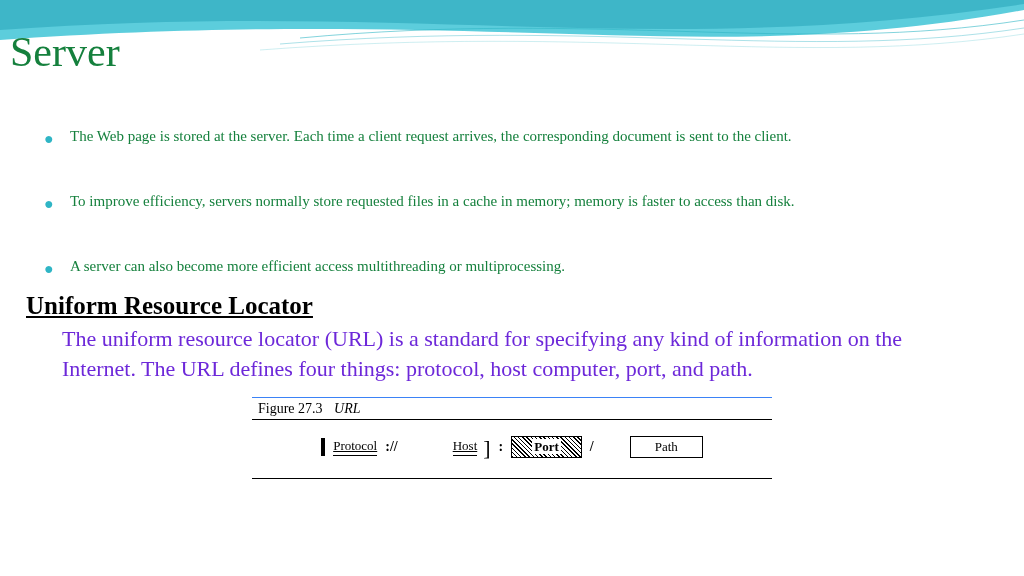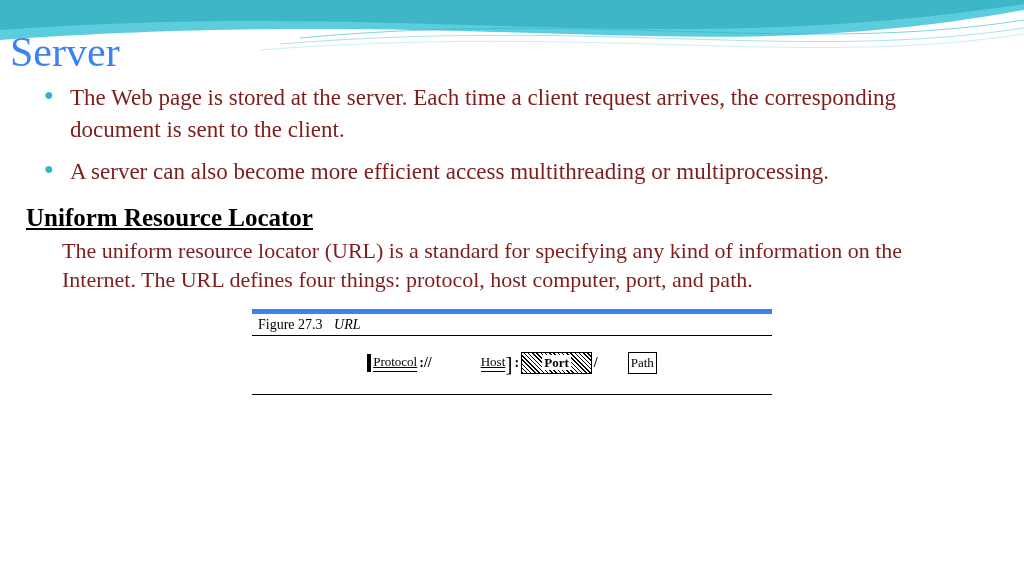--- a/index.html
+++ b/index.html
@@ -16,105 +16,107 @@
     top: 0; left: 0;
     width: 1024px;
     height: 80px;
     z-index: 0;
   }
   .title {
     position: relative;
     z-index: 1;
     font-family: Georgia, serif;
     font-size: 42px;
-    color: #3b82f6;
+    color: #15803d;
     font-weight: normal;
     padding: 28px 0 0 10px;
   }
   .content {
     position: relative;
     z-index: 1;
     padding: 6px 40px 0 40px;
   }
   ul.bullets {
     list-style: none;
     padding-left: 26px;
   }
   ul.bullets li {
     position: relative;
-    font-size: 23px;
-    color: #7f1d1d;
+    font-size: 15px;
+    color: #15803d;
     line-height: 1.4;
     margin-bottom: 10px;
     padding-left: 4px;
+    margin-top: 44px;
   }
   ul.bullets li::before {
     content: "●";
     position: absolute;
     left: -22px;
     top: 2px;
     color: #2fb5c5;
     font-size: 16px;
   }
   .subhead {
     font-family: 'Times New Roman', serif;
     font-size: 25px;
     font-weight: bold;
     text-decoration: underline;
     color: #000;
     margin: 15px 0 4px -14px;
   }
   .subtext {
     font-family: 'Times New Roman', serif;
     font-size: 22px;
-    color: #7f1d1d;
+    color: #6d28d9;
     line-height: 1.35;
     margin-left: 22px;
     margin-right: 20px;
   }
   .figure-wrap {
     margin: 14px auto 0 auto;
     width: 520px;
   }
   .figure {
     width: 100%;
-    border-top: 5px solid #3b82f6;
+    border-top: 1px solid #3b82f6;
     border-bottom: 1px solid #000;
     font-family: 'Times New Roman', serif;
   }
   .figure-cap {
     border-bottom: 1px solid #000;
     padding: 3px 6px 2px 6px;
     font-size: 14px;
   }
   .figure-cap .num { font-weight: normal; margin-right: 8px; }
   .figure-cap .ttl { font-style: italic; }
   .figure-body {
     display: flex;
     align-items: center;
     justify-content: center;
+    gap: 6px;
     padding: 14px 0 18px 0;
     font-size: 13px;
   }
   .fld {
     border: 1px solid #000;
     padding: 2px 10px;
     font-family: 'Times New Roman', serif;
     position: relative;
   }
   .fld.ul { text-decoration: underline; border-top: none; border-left: none; border-right: none; padding: 0 0 1px 0; }
   .fld.host { text-decoration: underline; border-top: none; border-left: none; border-right: none; padding: 0 0 1px 0; margin-left: 47px; }
   .fld.port {
     padding: 2px 20px;
     border: 1px solid #000;
     background: repeating-linear-gradient(45deg,#000,#000 1px,#fff 1px,#fff 3px);
     font-weight: bold;
   }
   .fld.port span { background:#fff; padding:0 2px; }
-  .fld.path { padding: 2px 2px; margin-left: 28px; }
+  .fld.path { padding: 2px 24px; margin-left: 28px; }
   .sep { font-weight: bold; font-size: 14px; padding: 0 2px; }
   .cursor {
     width: 4px; height: 18px; background: #000; display: inline-block; margin-right: 2px;
   }
   .bracket { font-size: 22px; position: relative; top: 1px; }
 </style>
 </head>
 <body>
 
 <svg class="wave-bg" viewBox="0 0 1024 80" preserveAspectRatio="none">
@@ -123,20 +125,21 @@
   <path d="M300,38 C600,10 800,55 1024,20" stroke="#2fb5c5" stroke-width="1" fill="none" opacity="0.6"></path>
   <path d="M280,44 C600,18 800,62 1024,28" stroke="#2fb5c5" stroke-width="0.8" fill="none" opacity="0.5"></path>
   <path d="M260,50 C600,24 800,68 1024,34" stroke="#2fb5c5" stroke-width="0.6" fill="none" opacity="0.4"></path>
 </svg>
 
 <h1 class="title">Server</h1>
 
 <div class="content">
   <ul class="bullets">
     <li>The Web page is stored at the server. Each time a client request arrives, the corresponding document is sent to the client.</li>
+    <li>To improve efficiency, servers normally store requested files in a cache in memory; memory is faster to access than disk.</li>
     <li>A server can also become more efficient access multithreading or multiprocessing.</li>
   </ul>
 
   <div class="subhead">Uniform Resource Locator</div>
   <div class="subtext">The uniform resource locator (URL) is a standard for specifying any kind of information on the Internet. The URL defines four things: protocol, host computer, port, and path.</div>
 
   <div class="figure-wrap">
     <div class="figure">
       <div class="figure-cap">
         <span class="num">Figure 27.3</span>

